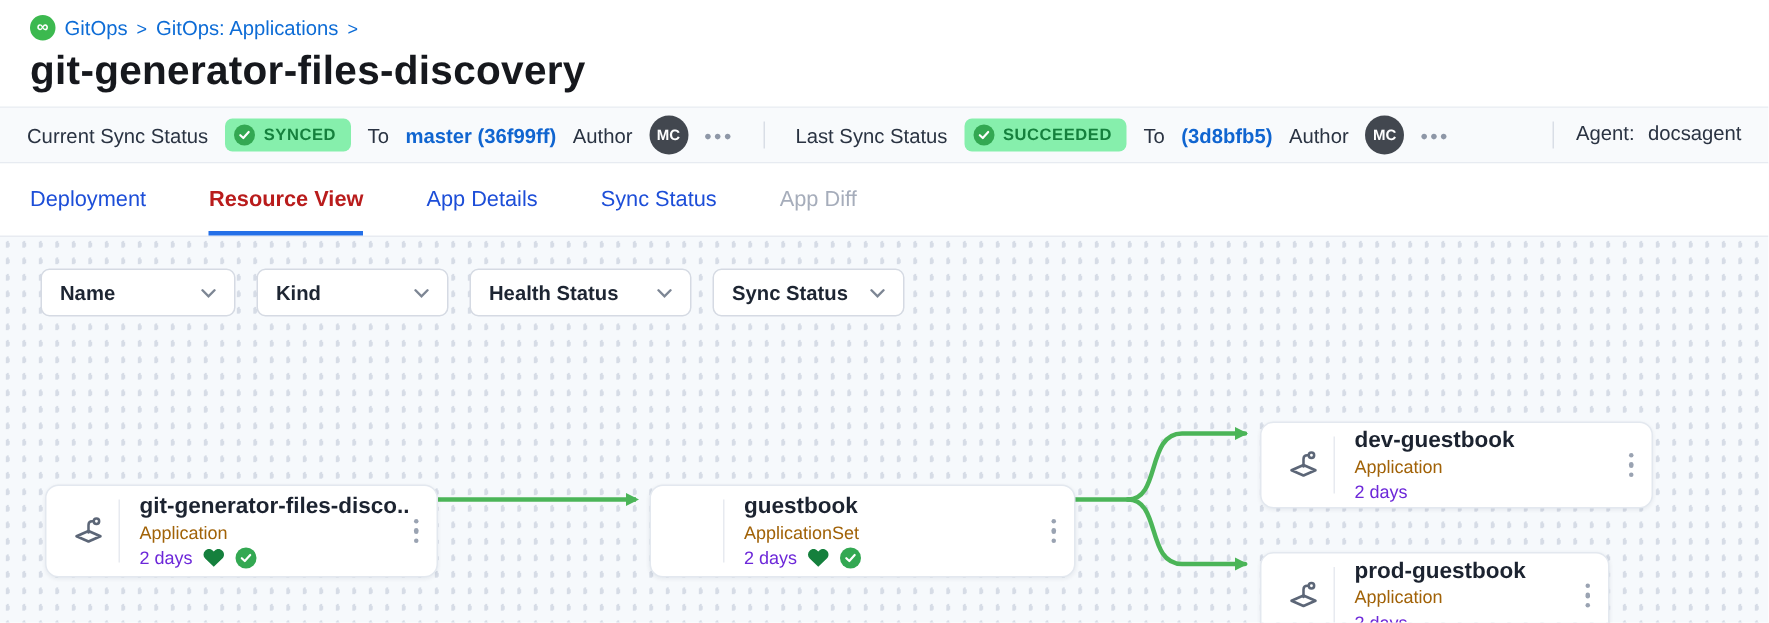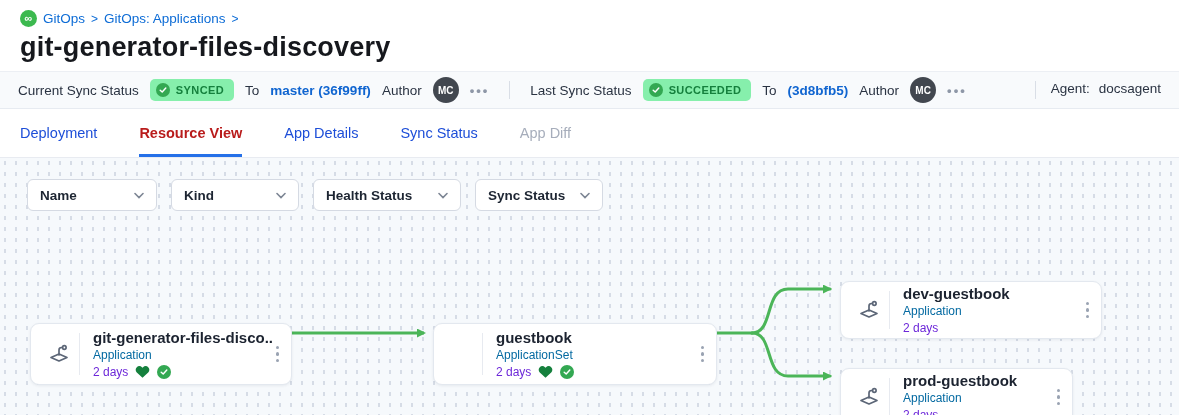--- a/index.html
+++ b/index.html
@@ -55,21 +55,21 @@
   .edges { position:absolute; inset:0; width:100%; height:100%; }
 
   .node { position:absolute; background:#fff; border:1px solid #e3e8ef; border-radius:9px;
     box-shadow:0 1px 3px rgba(20,30,60,.07); display:flex; align-items:center;
     padding:0 10px 0 8px; cursor:pointer;margin-top:22px; }
   .node .icon-col { width:40px; display:flex; align-items:center; justify-content:center; color:#5c6677; flex:none; }
   .node .card-div { width:1px; align-self:stretch; margin:9px 0; background:#e7eaf0; flex:none; }
   .node .txt { flex:1; padding-left:13px; min-width:0; }
   .node .n-title { font-size:15px; font-weight:700; color:#1c2330; white-space:nowrap;
     overflow:hidden; line-height:1.25; }
-  .node .n-kind { font-size:12px; color:#0369a1; margin-top:1px; }
+  .node .n-kind { font-size:12px; color:#a16207; margin-top:1px; }
   .node .n-age { font-size:12px; color:#6d28d9; margin-top:3px; display:flex; align-items:center; gap:7px; }
   .kebab { display:flex; flex-direction:column; gap:3px; padding:4px 2px; cursor:pointer; }
   .kebab i { width:3.5px; height:3.5px; border-radius:50%; background:#9aa3b2; }
   .mini-check { width:14px; height:14px; border-radius:50%; background:#33a852;
     display:inline-flex; align-items:center; justify-content:center; flex:none; }
 
   .n1 { left:30px;  top:143px; width:262px; height:62px; }
   .n2 { left:433px; top:143px; width:284px; height:62px; }
   .n3 { left:840px; top:101px; width:262px; height:58px; }
   .n4 { left:840px; top:188px; width:233px; height:58px; }

